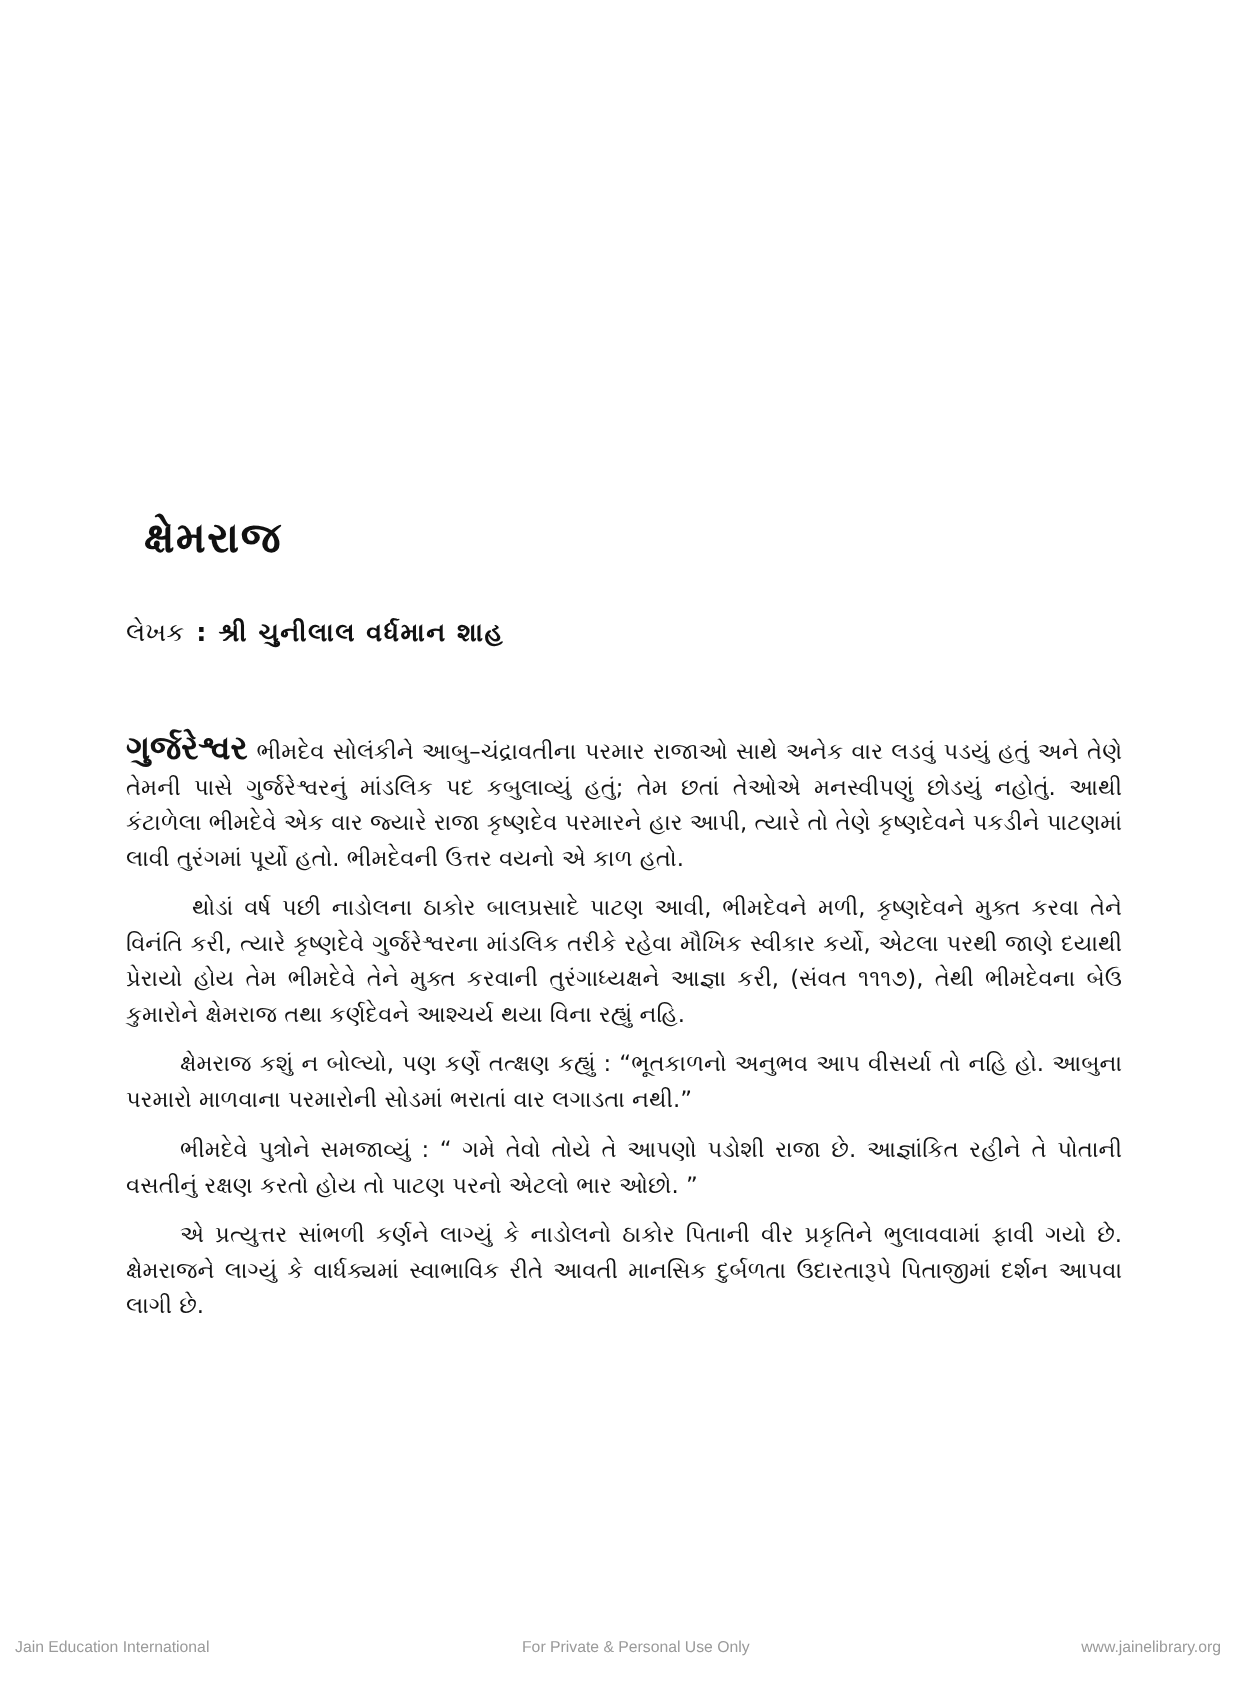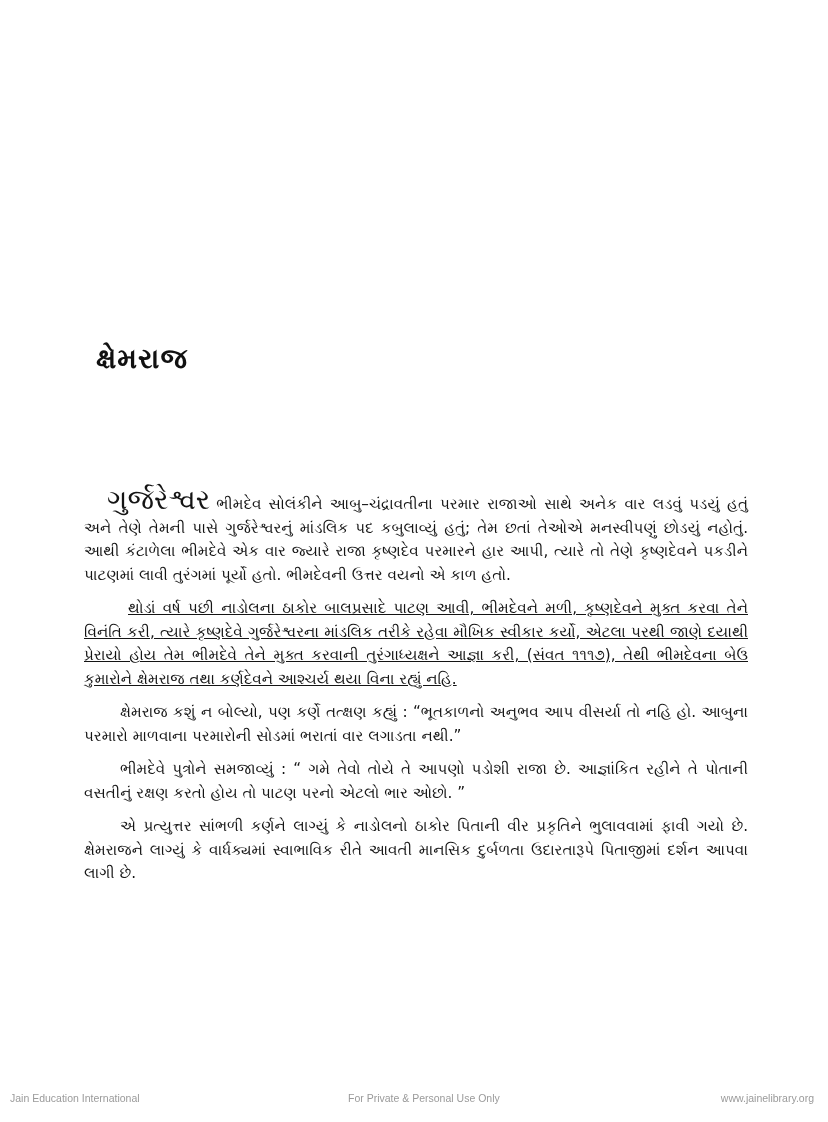--- a/index.html
+++ b/index.html
@@ -50,27 +50,26 @@
       width: 664px;
       font-size: 15.2px;
       line-height: 23.5px;
       text-align: justify;
       color: #141414;
     }
     .body-text p {
       margin: 0 0 10px 0;
       text-indent: 0;
     }
-    .body-text p.indent { text-indent: 44px; text-decoration: underline; }
+    .body-text p.indent { text-indent: 44px; }
     .body-text p.indent-sm { text-indent: 36px; }
     .dropword {
-      font-size: 28px;
-      font-weight: normal;
+      font-size: 22px;
+      font-weight: bold;
       margin-right: 6px;
-      margin-left: 23px;
     }
 
     .footer {
       position: absolute;
       left: 0;
       top: 1092px;
       width: 828px;
       height: 16px;
       font-family: "Liberation Sans", sans-serif;
       font-size: 10.5px;
@@ -81,20 +80,23 @@
     .footer .center { left: 348px; }
     .footer .right { right: 14px; text-align: right; }
   </style>
 </head>
 <body>
 
 <div class="page">
 
   <h1 class="chapter-title">ક્ષેમરાજ</h1>
 
+  <div class="byline">
+    <span class="label">લેખક</span><span class="sep">:</span><span class="author">શ્રી ચુનીલાલ વર્ધમાન શાહ</span>
+  </div>
 
   <div class="body-text">
     <p>
       <span class="dropword">ગુર્જરેશ્વર</span><span>ભીમદેવ સોલંકીને આબુ–ચંદ્રાવતીના પરમાર રાજાઓ સાથે અનેક વાર લડવું પડયું હતું અને તેણે તેમની પાસે ગુર્જરેશ્વરનું માંડલિક પદ કબુલાવ્યું હતું; તેમ છતાં તેઓએ મનસ્વીપણું છોડયું નહોતું. આથી કંટાળેલા ભીમદેવે એક વાર જ્યારે રાજા કૃષ્ણદેવ પરમારને હાર આપી, ત્યારે તો તેણે કૃષ્ણદેવને પકડીને પાટણમાં લાવી તુરંગમાં પૂર્યો હતો. ભીમદેવની ઉત્તર વયનો એ કાળ હતો.</span>
     </p>
     <p class="indent">થોડાં વર્ષ પછી નાડોલના ઠાકોર બાલપ્રસાદે પાટણ આવી, ભીમદેવને મળી, કૃષ્ણદેવને મુક્ત કરવા તેને વિનંતિ કરી, ત્યારે કૃષ્ણદેવે ગુર્જરેશ્વરના માંડલિક તરીકે રહેવા મૌખિક સ્વીકાર કર્યો, એટલા પરથી જાણે દયાથી પ્રેરાયો હોય તેમ ભીમદેવે તેને મુક્ત કરવાની તુરંગાધ્યક્ષને આજ્ઞા કરી, (સંવત ૧૧૧૭), તેથી ભીમદેવના બેઉ કુમારોને ક્ષેમરાજ તથા કર્ણદેવને આશ્ચર્ય થયા વિના રહ્યું નહિ.</p>
     <p class="indent-sm">ક્ષેમરાજ કશું ન બોલ્યો, પણ કર્ણે તત્ક્ષણ કહ્યું : “ભૂતકાળનો અનુભવ આપ વીસર્યા તો નહિ હો. આબુના પરમારો માળવાના પરમારોની સોડમાં ભરાતાં વાર લગાડતા નથી.”</p>
     <p class="indent-sm">ભીમદેવે પુત્રોને સમજાવ્યું : “ ગમે તેવો તોયે તે આપણો પડોશી રાજા છે. આજ્ઞાંકિત રહીને તે પોતાની વસતીનું રક્ષણ કરતો હોય તો પાટણ પરનો એટલો ભાર ઓછો. ”</p>
     <p class="indent-sm">એ પ્રત્યુત્તર સાંભળી કર્ણને લાગ્યું કે નાડોલનો ઠાકોર પિતાની વીર પ્રકૃતિને ભુલાવવામાં ફાવી ગયો છે. ક્ષેમરાજને લાગ્યું કે વાર્ધક્યમાં સ્વાભાવિક રીતે આવતી માનસિક દુર્બળતા ઉદારતારૂપે પિતાજીમાં દર્શન આપવા લાગી છે.</p>
   </div>

